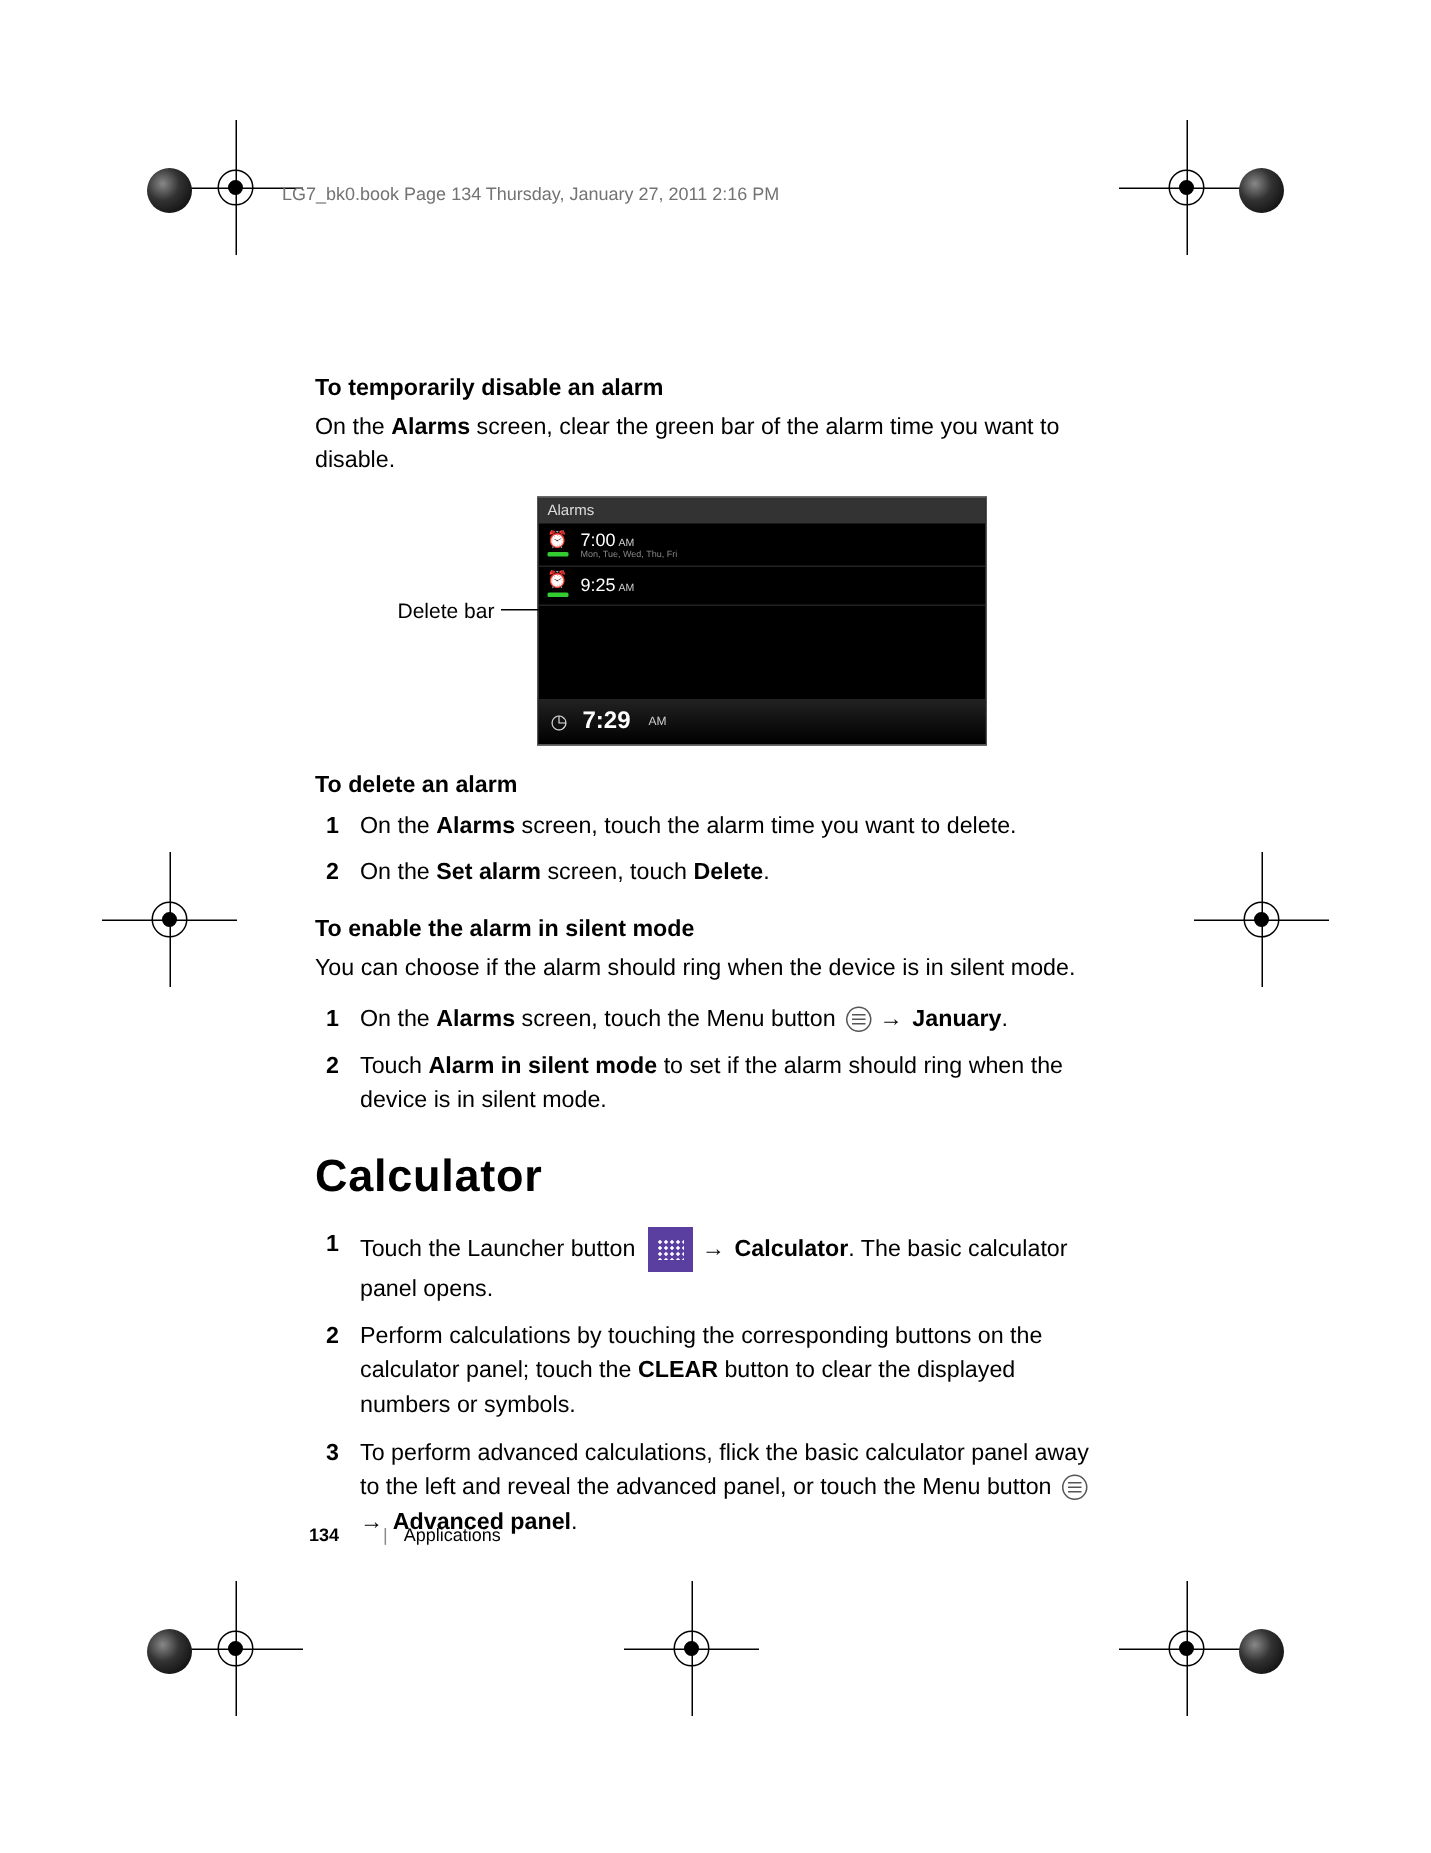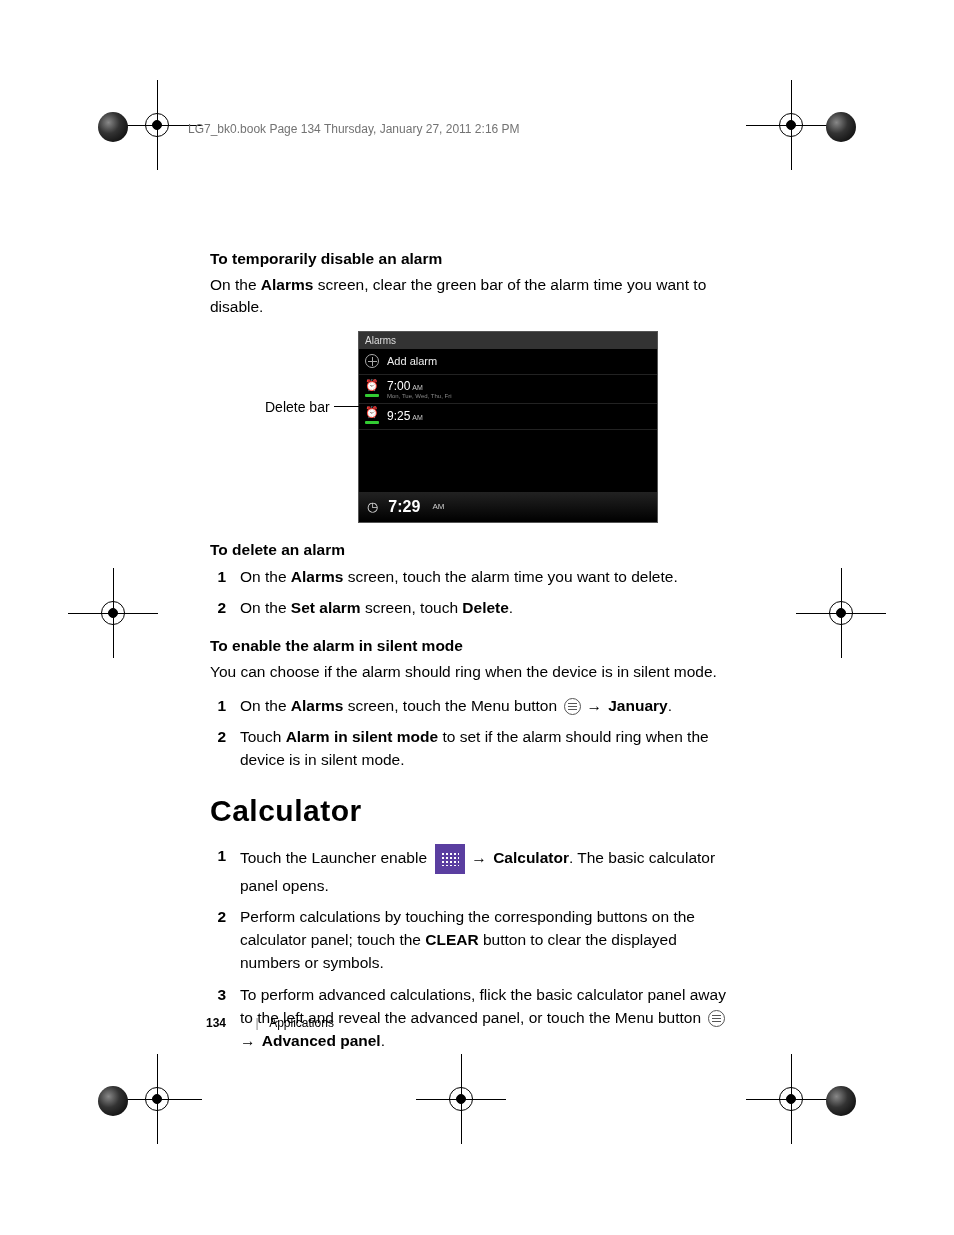--- a/index.html
+++ b/index.html
@@ -115,24 +115,20 @@
   </p>
 
   <div class="shot-wrap">
     <div class="callout">
       <span>Delete bar</span>
       <span class="callout-line"></span>
     </div>
     <div class="phone">
       <div class="ph-title">Alarms</div>
       <div class="ph-row">
-        <div class="ph-icon-plus"></div>
-        <span>Add alarm</span>
-      </div>
-      <div class="ph-row">
         <div class="ph-col">
           <div class="ph-alarmicon"></div>
           <div class="ph-gbar"></div>
         </div>
         <div>
           <div class="ph-time"><span>7:00</span><span class="am">AM</span></div>
           <div class="ph-days">Mon, Tue, Wed, Thu, Fri</div>
         </div>
       </div>
       <div class="ph-row">
@@ -175,21 +171,21 @@
     <li>
         <span class="num">2</span>
         <span class="txt"><span>Touch </span><span class="bold">Alarm in silent mode</span><span> to set if the alarm should ring when the device is in silent mode.</span></span>
       </li>
   </ol>
 
   <h1 class="section">Calculator</h1>
   <ol class="steps">
     <li>
         <span class="num">1</span>
-        <span class="txt"><span>Touch the Launcher enable </span><span class="icon-launcher">
+        <span class="txt"><span>Touch the Launcher button </span><span class="icon-launcher">
             <span class="grid"></span>
           </span><span class="arrow">→ </span><span class="bold">Calculator</span><span>. The basic calculator panel opens.</span></span>
       </li>
     <li>
         <span class="num">2</span>
         <span class="txt"><span>Perform calculations by touching the corresponding buttons on the calculator panel; touch the </span><span class="bold">CLEAR</span><span> button to clear the displayed numbers or symbols.</span></span>
       </li>
     <li>
         <span class="num">3</span>
         <span class="txt"><span>To perform advanced calculations, flick the basic calculator panel away to the left and reveal the advanced panel, or touch the Menu button </span><span class="icon-menu">

